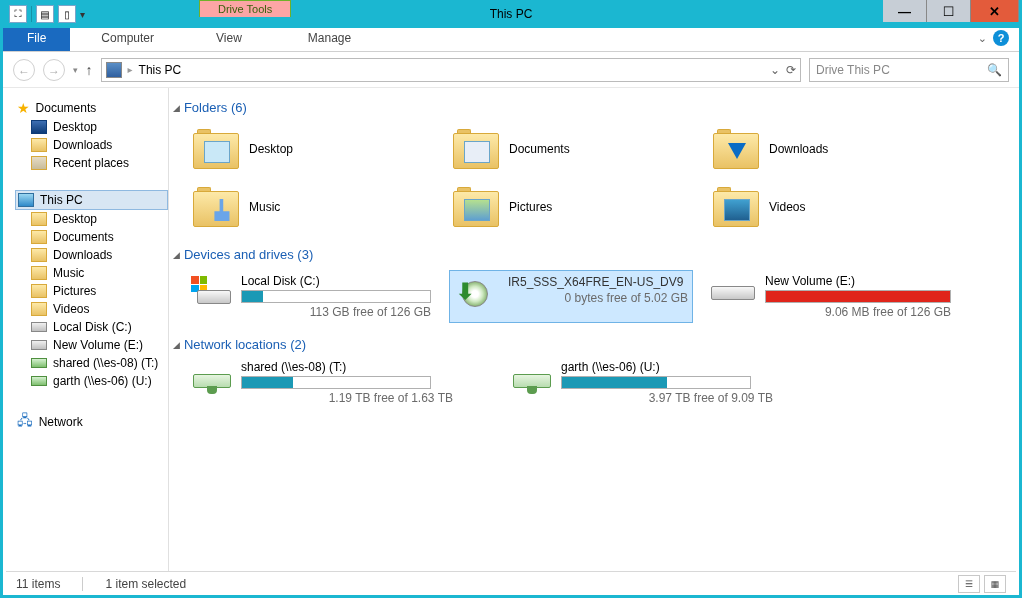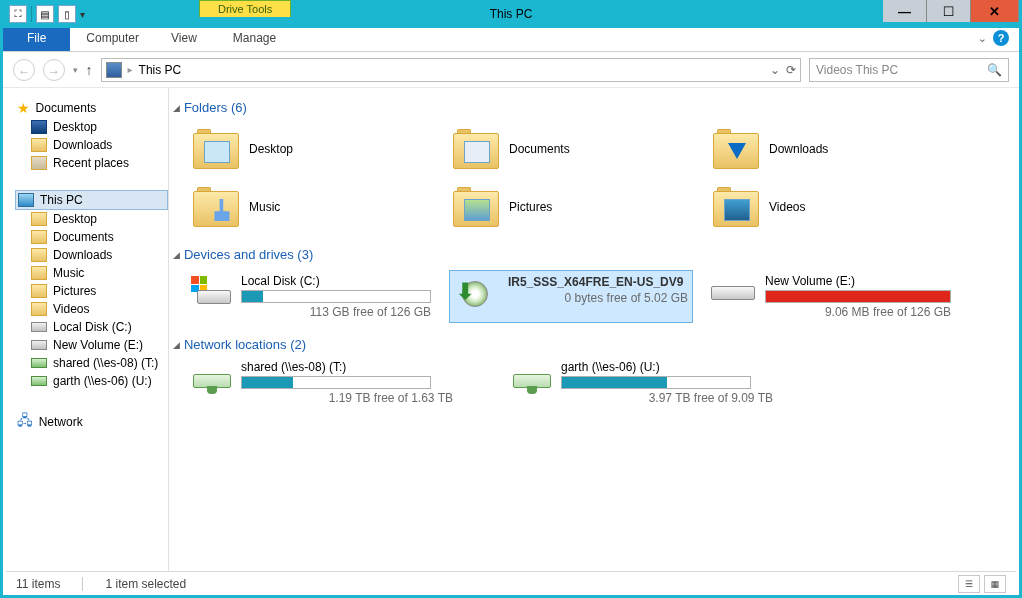--- a/index.html
+++ b/index.html
@@ -1,28 +1,28 @@
 <!DOCTYPE html>
 <html><head>
 <meta charset="utf-8">
 <style>
 * { margin: 0; padding: 0; box-sizing: border-box; font-family: "Segoe UI", Arial, sans-serif; }
 body { width: 1022px; height: 598px; background: #fff; font-size: 12px; color: #000; overflow: hidden; position: relative; border: 3px solid #1bb7d1; border-top: none; }
 .titlebar { height: 28px; background: #1bb7d1; display: flex; align-items: center; position: relative; }
 .titlebar-left { display: flex; align-items: center; gap: 4px; padding-left: 6px; }
 .tb-icon { width: 18px; height: 18px; display: flex; align-items: center; justify-content: center; background: #fff; border: 1px solid #7aa5c9; font-size: 10px; }
 .tb-sep { width: 1px; height: 16px; background: rgba(0,0,0,0.2); }
-.tab-drive { position: absolute; left: 196px; top: 0; height: 17px; background: #fde047; border: 1px solid #6fb029; border-bottom: none; padding: 2px 18px; font-size: 11px; color: #3a5f0b; display: flex; align-items: center; }
+.tab-drive { position: absolute; left: 196px; top: 0; height: 17px; background: #fca5a5; border: 1px solid #6fb029; border-bottom: none; padding: 2px 18px; font-size: 11px; color: #3a5f0b; display: flex; align-items: center; }
 .titlebar-title { position: absolute; left: 50%; transform: translateX(-50%); font-size: 12px; color: #000; }
 .win-controls { position: absolute; right: 0; top: 0; display: flex; }
 .win-btn { width: 44px; height: 22px; background: #c7ced6; display: flex; align-items: center; justify-content: center; font-size: 13px; border-right: 1px solid #888; }
 .win-btn.close { background: #e35b3b; color: #000; width: 48px; }
 .ribbon-tabs { height: 24px; background: #fff; display: flex; align-items: stretch; border-bottom: 1px solid #d0d0d0; position: relative; }
 .file-tab { background: #1a6ac0; color: #fff; padding: 3px 24px; font-size: 12px; }
-.rtab { padding: 3px 16px; font-size: 12px; color: #444; }
+.rtab { padding: 3px 31px; font-size: 12px; color: #444; }
 .rtab.indent { margin-left: 0; }
 .rtab.manage { margin-left: 4px; }
 .ribbon-right { position: absolute; right: 10px; top: 2px; display: flex; gap: 6px; align-items: center; }
 .chev { color: #666; font-size: 11px; }
 .help-icon { width: 16px; height: 16px; border-radius: 50%; background: #0d8fd8; color: #fff; font-size: 11px; display: flex; align-items: center; justify-content: center; font-weight: bold; }
 .navbar { height: 36px; background: #fff; display: flex; align-items: center; padding: 4px 10px; gap: 8px; border-bottom: 1px solid #e8e8e8; }
 .nav-btn { width: 22px; height: 22px; border: 1px solid #d0d0d0; border-radius: 50%; display: flex; align-items: center; justify-content: center; color: #aaa; font-size: 12px; }
 .up-btn { font-size: 14px; color: #444; }
 .addr-bar { flex: 1; height: 24px; border: 1px solid #bbb; display: flex; align-items: center; padding: 0 4px; gap: 6px; }
 .addr-icon { width: 16px; height: 16px; background: linear-gradient(#5a8fc7, #2f5f9f); border: 1px solid #888; }
@@ -62,21 +62,21 @@
 .drive-item { display: flex; gap: 10px; width: 248px; padding: 4px; }
 .drive-item.selected { background: #cde8ff; border: 1px solid #6fb3e6; width: 244px; }
 .drive-icon { width: 44px; height: 30px; position: relative; margin-top: 2px; }
 .drive-icon .dbody { position: absolute; left: 6px; top: 14px; right: 0; height: 14px; background: linear-gradient(#f8f8f8, #c8c8c8); border: 1px solid #888; border-radius: 2px; }
 .drive-icon .dwin { position: absolute; left: 0; top: 0; width: 16px; height: 16px; display: grid; grid-template-columns: 1fr 1fr; grid-template-rows: 1fr 1fr; gap: 1px; }
 .drive-icon .dwin div:nth-child(1){background:#f25022;} .drive-icon .dwin div:nth-child(2){background:#7fba00;} .drive-icon .dwin div:nth-child(3){background:#00a4ef;} .drive-icon .dwin div:nth-child(4){background:#ffb900;}
 .drive-icon .dvd { position: absolute; left: 8px; top: 4px; width: 26px; height: 26px; border-radius: 50%; background: radial-gradient(circle, #fff 20%, #cfe9c2 45%, #8fb97a 70%); border: 1px solid #888; }
 .drive-icon .dvd-arrow { position: absolute; left: 2px; top: 2px; color: #2e8b2e; font-size: 22px; font-weight: bold; }
 .drive-meta { flex: 1; font-size: 12px; }
 .drive-meta .name { margin-bottom: 2px; }
-.drive-meta .subname { color: #333; margin-bottom: 1px; font-size: 12px; font-weight: bold; }
+.drive-meta .subname { color: #333; margin-bottom: 1px; font-size: 12px; }
 .drive-meta .freeline { color: #6a6a6a; margin-top: 2px; font-size: 12px; text-align: right; }
 .progbar { width: 190px; height: 13px; border: 1px solid #b0b0b0; background: #fff; margin: 1px 0; position: relative; }
 .progbar.wide { width: 186px; }
 .progbar .fill { position: absolute; left: 0; top: 0; bottom: 0; background: #1b99b5; }
 .progbar .fill.red { background: #e0251b; }
 .netloc-grid { display: flex; margin: 4px 0 14px 20px; gap: 60px; }
 .net-item { display: flex; gap: 10px; width: 260px; }
 .net-icon { width: 38px; height: 30px; position: relative; margin-top: 4px; }
 .net-icon .nbody { position: absolute; left: 0; top: 10px; right: 0; height: 14px; background: linear-gradient(#e6f5e0, #b8dcaf); border: 1px solid #5c9c4f; border-radius: 2px; }
 .net-icon .npipe { position: absolute; left: 14px; top: 22px; width: 10px; height: 8px; background: #5c9c4f; border-radius: 0 0 4px 4px; }
@@ -130,21 +130,21 @@
   <div class="addr-bar">
     <span class="addr-icon"></span>
     <span class="addr-sep">▸</span>
     <span>This PC</span>
     <div class="addr-right">
       <span>⌄</span>
       <span>⟳</span>
     </div>
   </div>
   <div class="search-box">
-    <span style="color:#888;">Videos This PC</span>
+    <span style="color:#888;">Drive This PC</span>
     <span style="color:#888;">🔍</span>
   </div>
 </div>
 
 <div class="content">
 
   <div class="sidebar">
     <div class="sb-group">
       <div class="sb-item root">
           <span class="ico-star">★</span>

